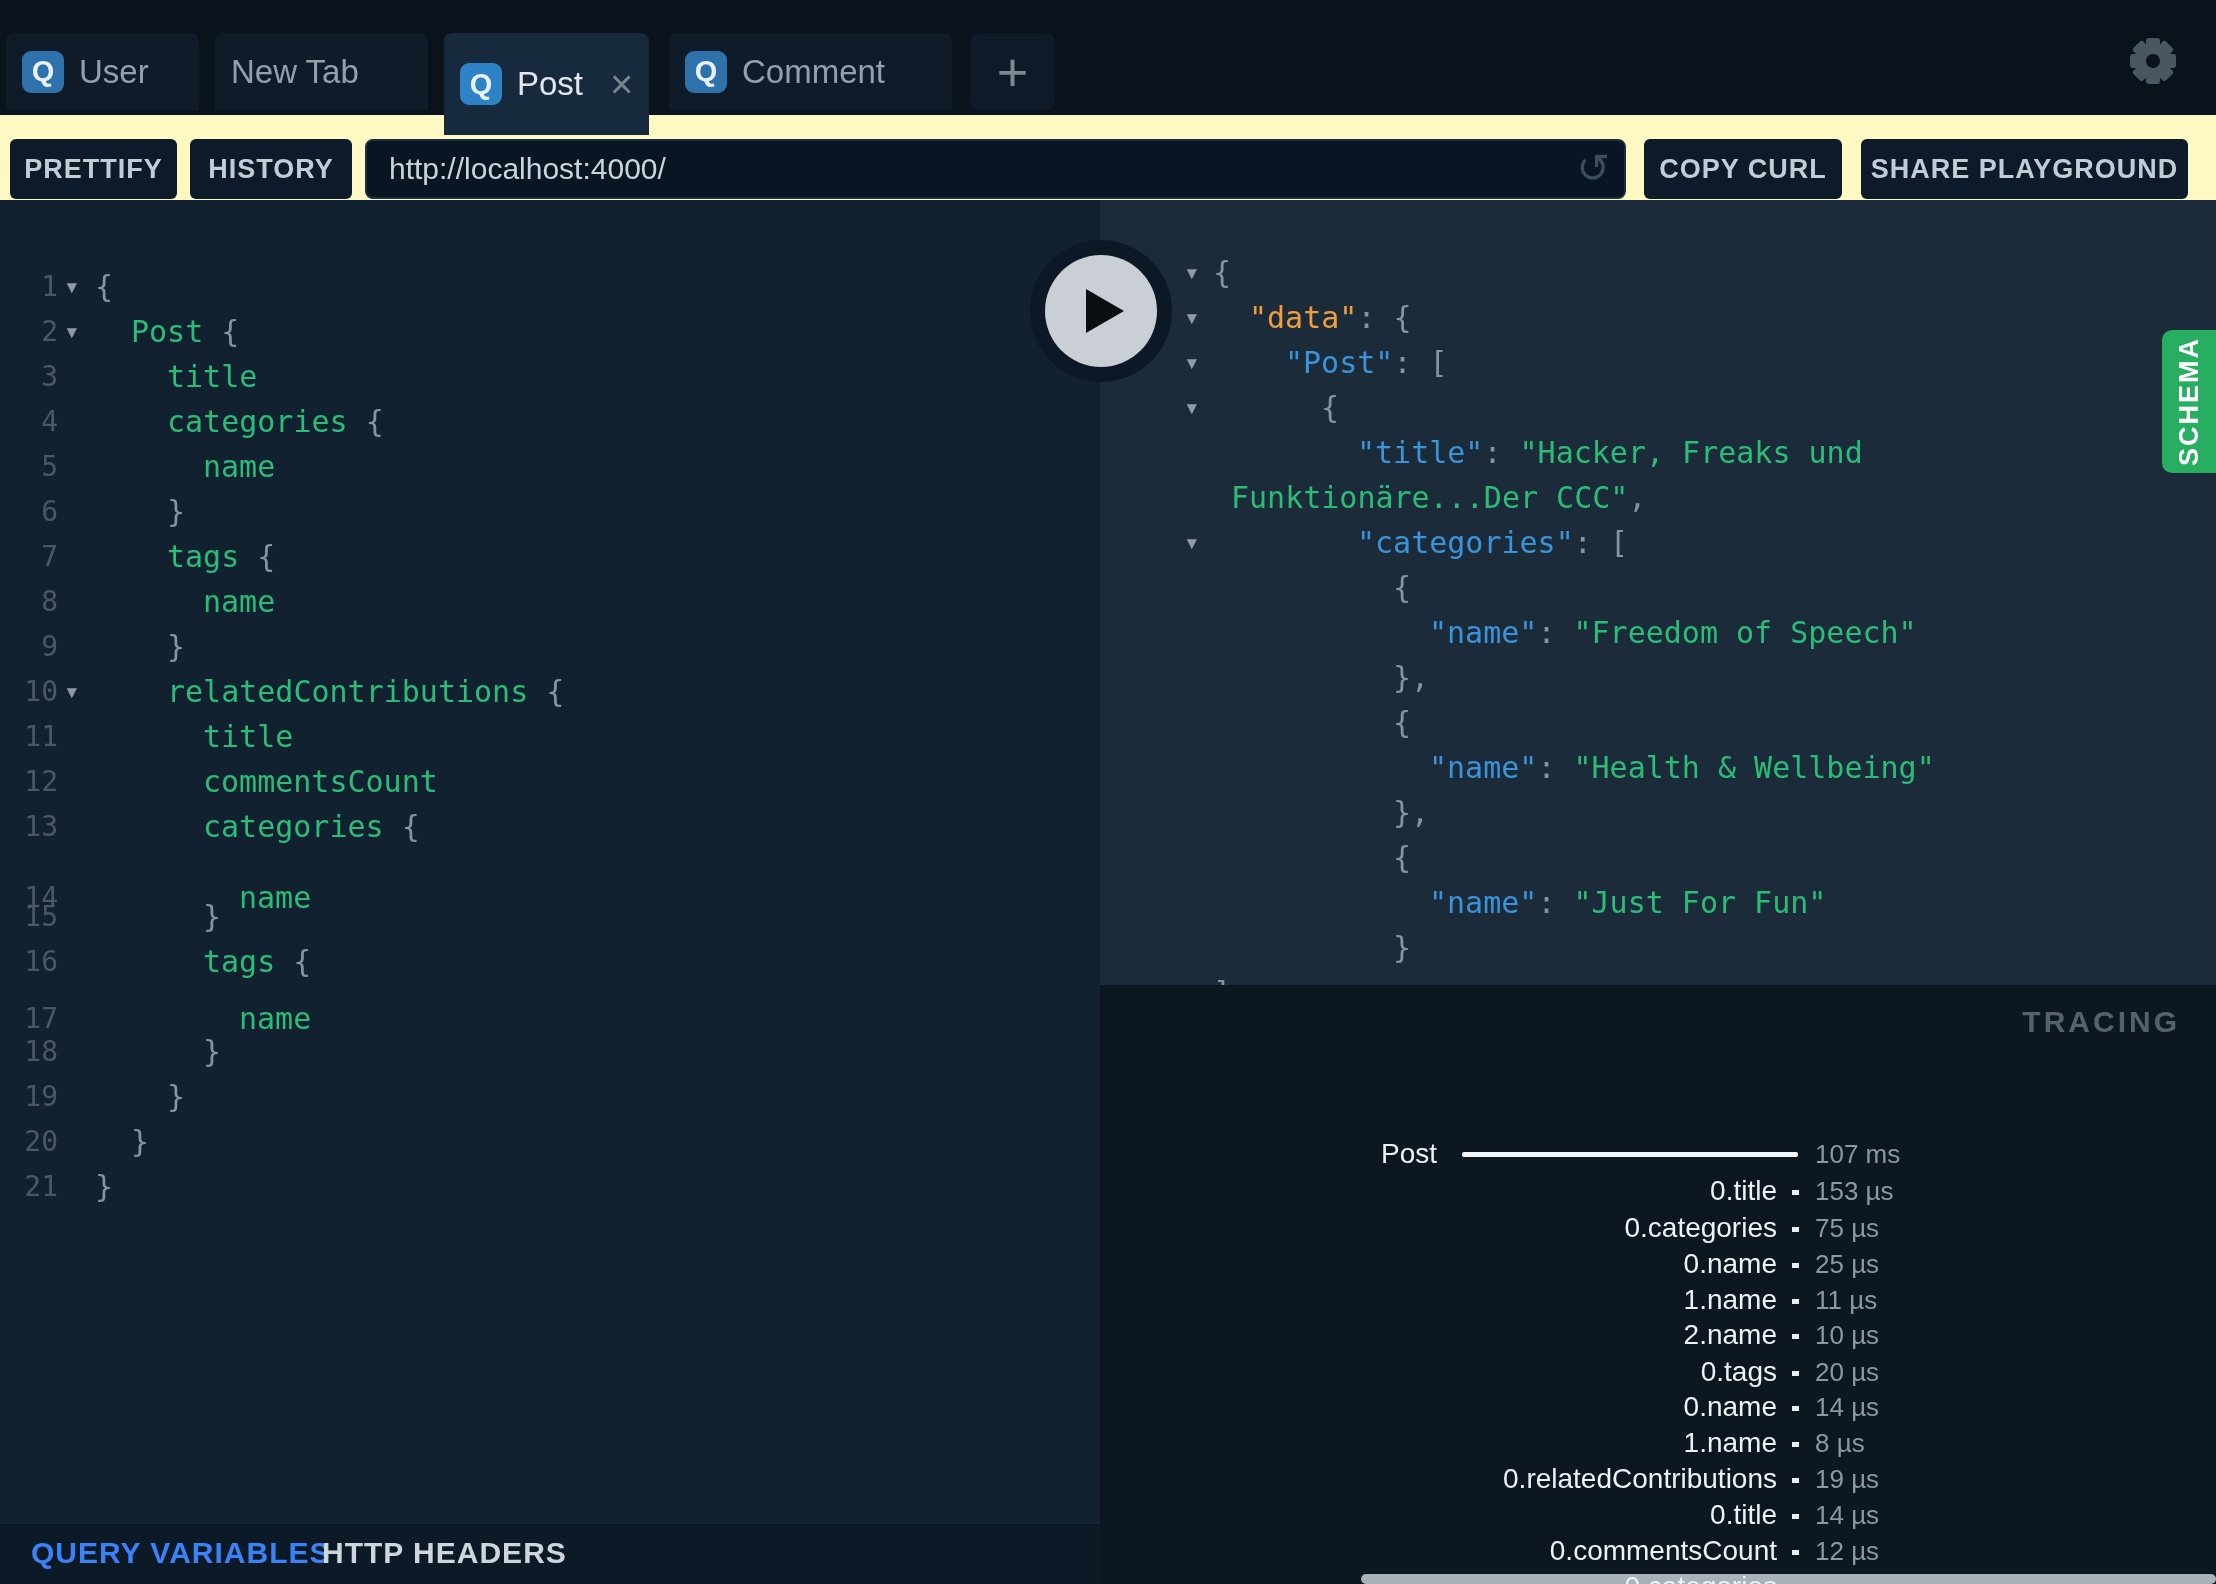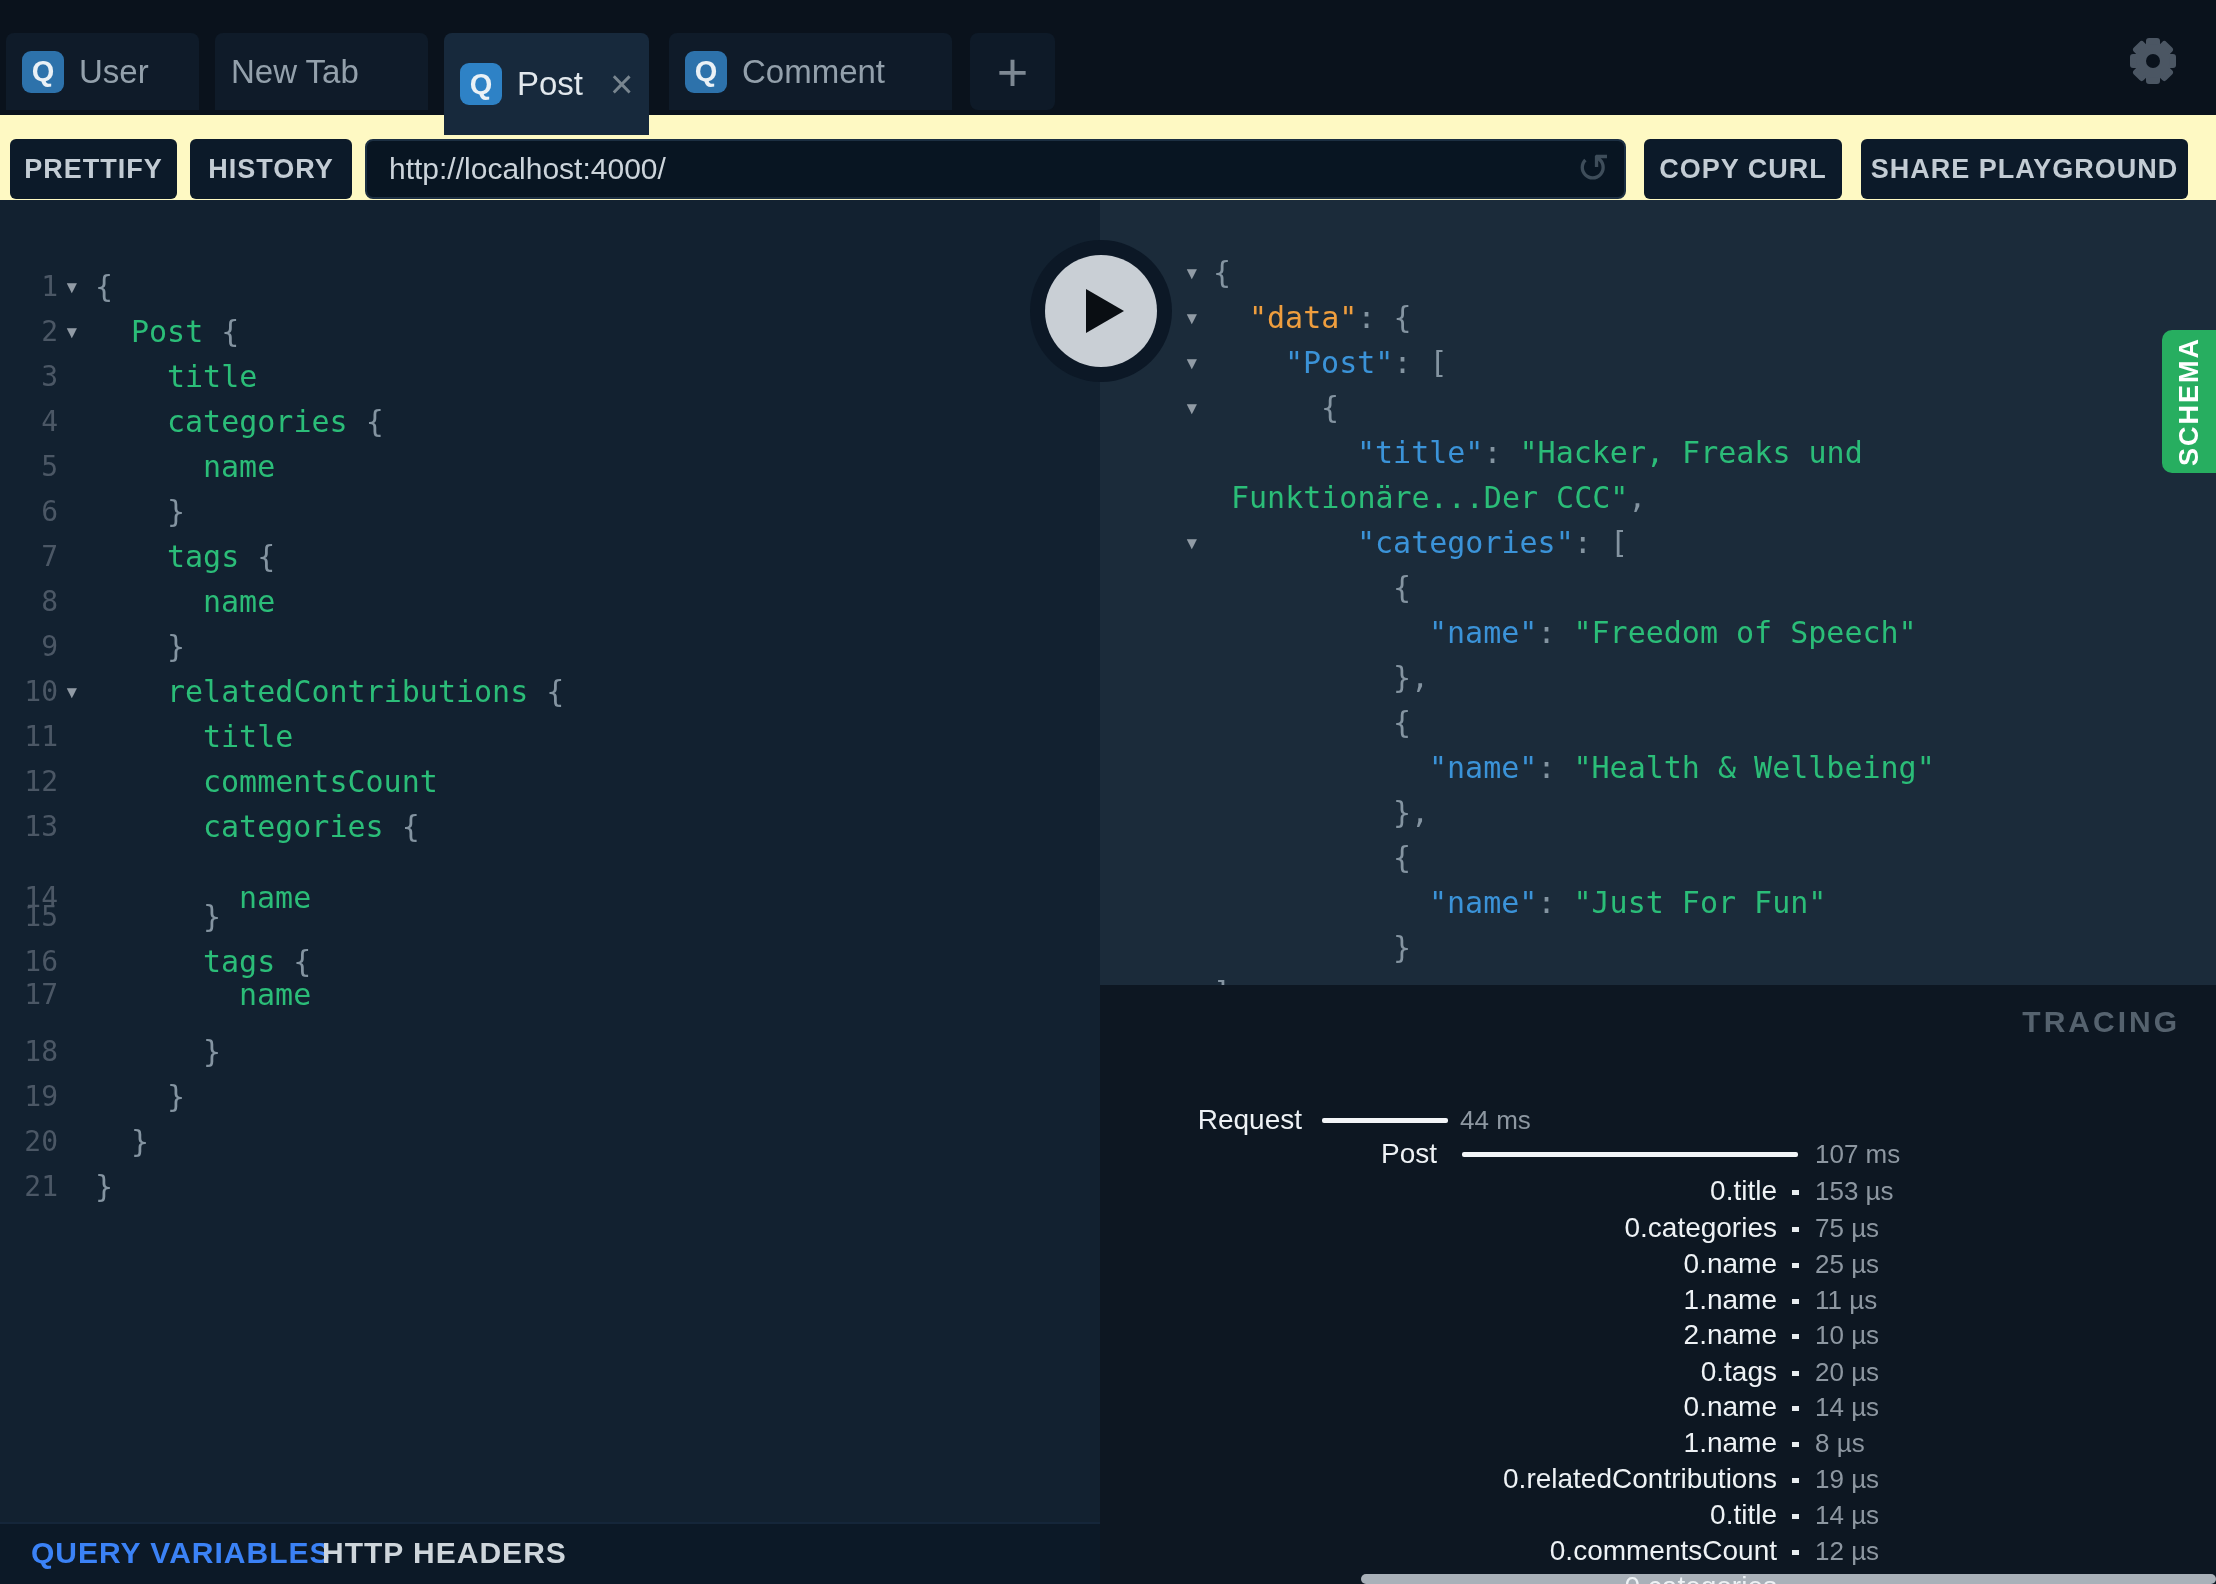--- a/index.html
+++ b/index.html
@@ -176,21 +176,21 @@
       <span class="code" style="left: 239px;"><span class="tok-field">name</span></span>
     </div>
     <div class="eline" style="top: 694px;">
       <span class="num">15</span>
       <span class="code" style="left: 203px;"><span class="tok-brace">}</span></span>
     </div>
     <div class="eline" style="top: 739px;">
       <span class="num">16</span>
       <span class="code" style="left: 203px;"><span class="tok-field">tags</span><span class="tok-brace"> {</span></span>
     </div>
-    <div class="eline" style="top: 772px;">
+    <div class="eline" style="top: 796px;">
       <span class="num">17</span>
       <span class="code" style="left: 239px;"><span class="tok-field">name</span></span>
     </div>
     <div class="eline" style="top: 829px;">
       <span class="num">18</span>
       <span class="code" style="left: 203px;"><span class="tok-brace">}</span></span>
     </div>
     <div class="eline" style="top: 874px;">
       <span class="num">19</span>
       <span class="code" style="left: 167px;"><span class="tok-brace">}</span></span>
@@ -267,25 +267,20 @@
   <span class="inner"></span>
   <span class="tri"></span>
 </div>
 <div class="schema">
   <span>SCHEMA</span>
 </div>
 
 <div class="tracing" id="trows">
   <div class="ttitle">TRACING</div>
   <div class="hscroll"></div>
-<div class="trow" style="top: 118px;">
-      <span class="tlabel" style="left: 0px; width: 202px;">Request</span>
-      <span class="tbar" style="left: 222px; width: 126px;"></span>
-      <span class="tvalue" style="left: 360px;">44 ms</span>
-    </div>
     <div class="trow" style="top: 152px;">
       <span class="tlabel" style="left: 0px; width: 337px;">Post</span>
       <span class="tbar" style="left: 362px; width: 336px;"></span>
       <span class="tvalue" style="left: 715px;">107 ms</span>
     </div>
     <div class="trow" style="top: 189px;">
       <span class="tlabel" style="left: 0px; width: 677px;">0.title</span>
       <span class="tdash" style="left: 692px;"></span>
       <span class="tvalue" style="left: 715px;">153 µs</span>
     </div>

